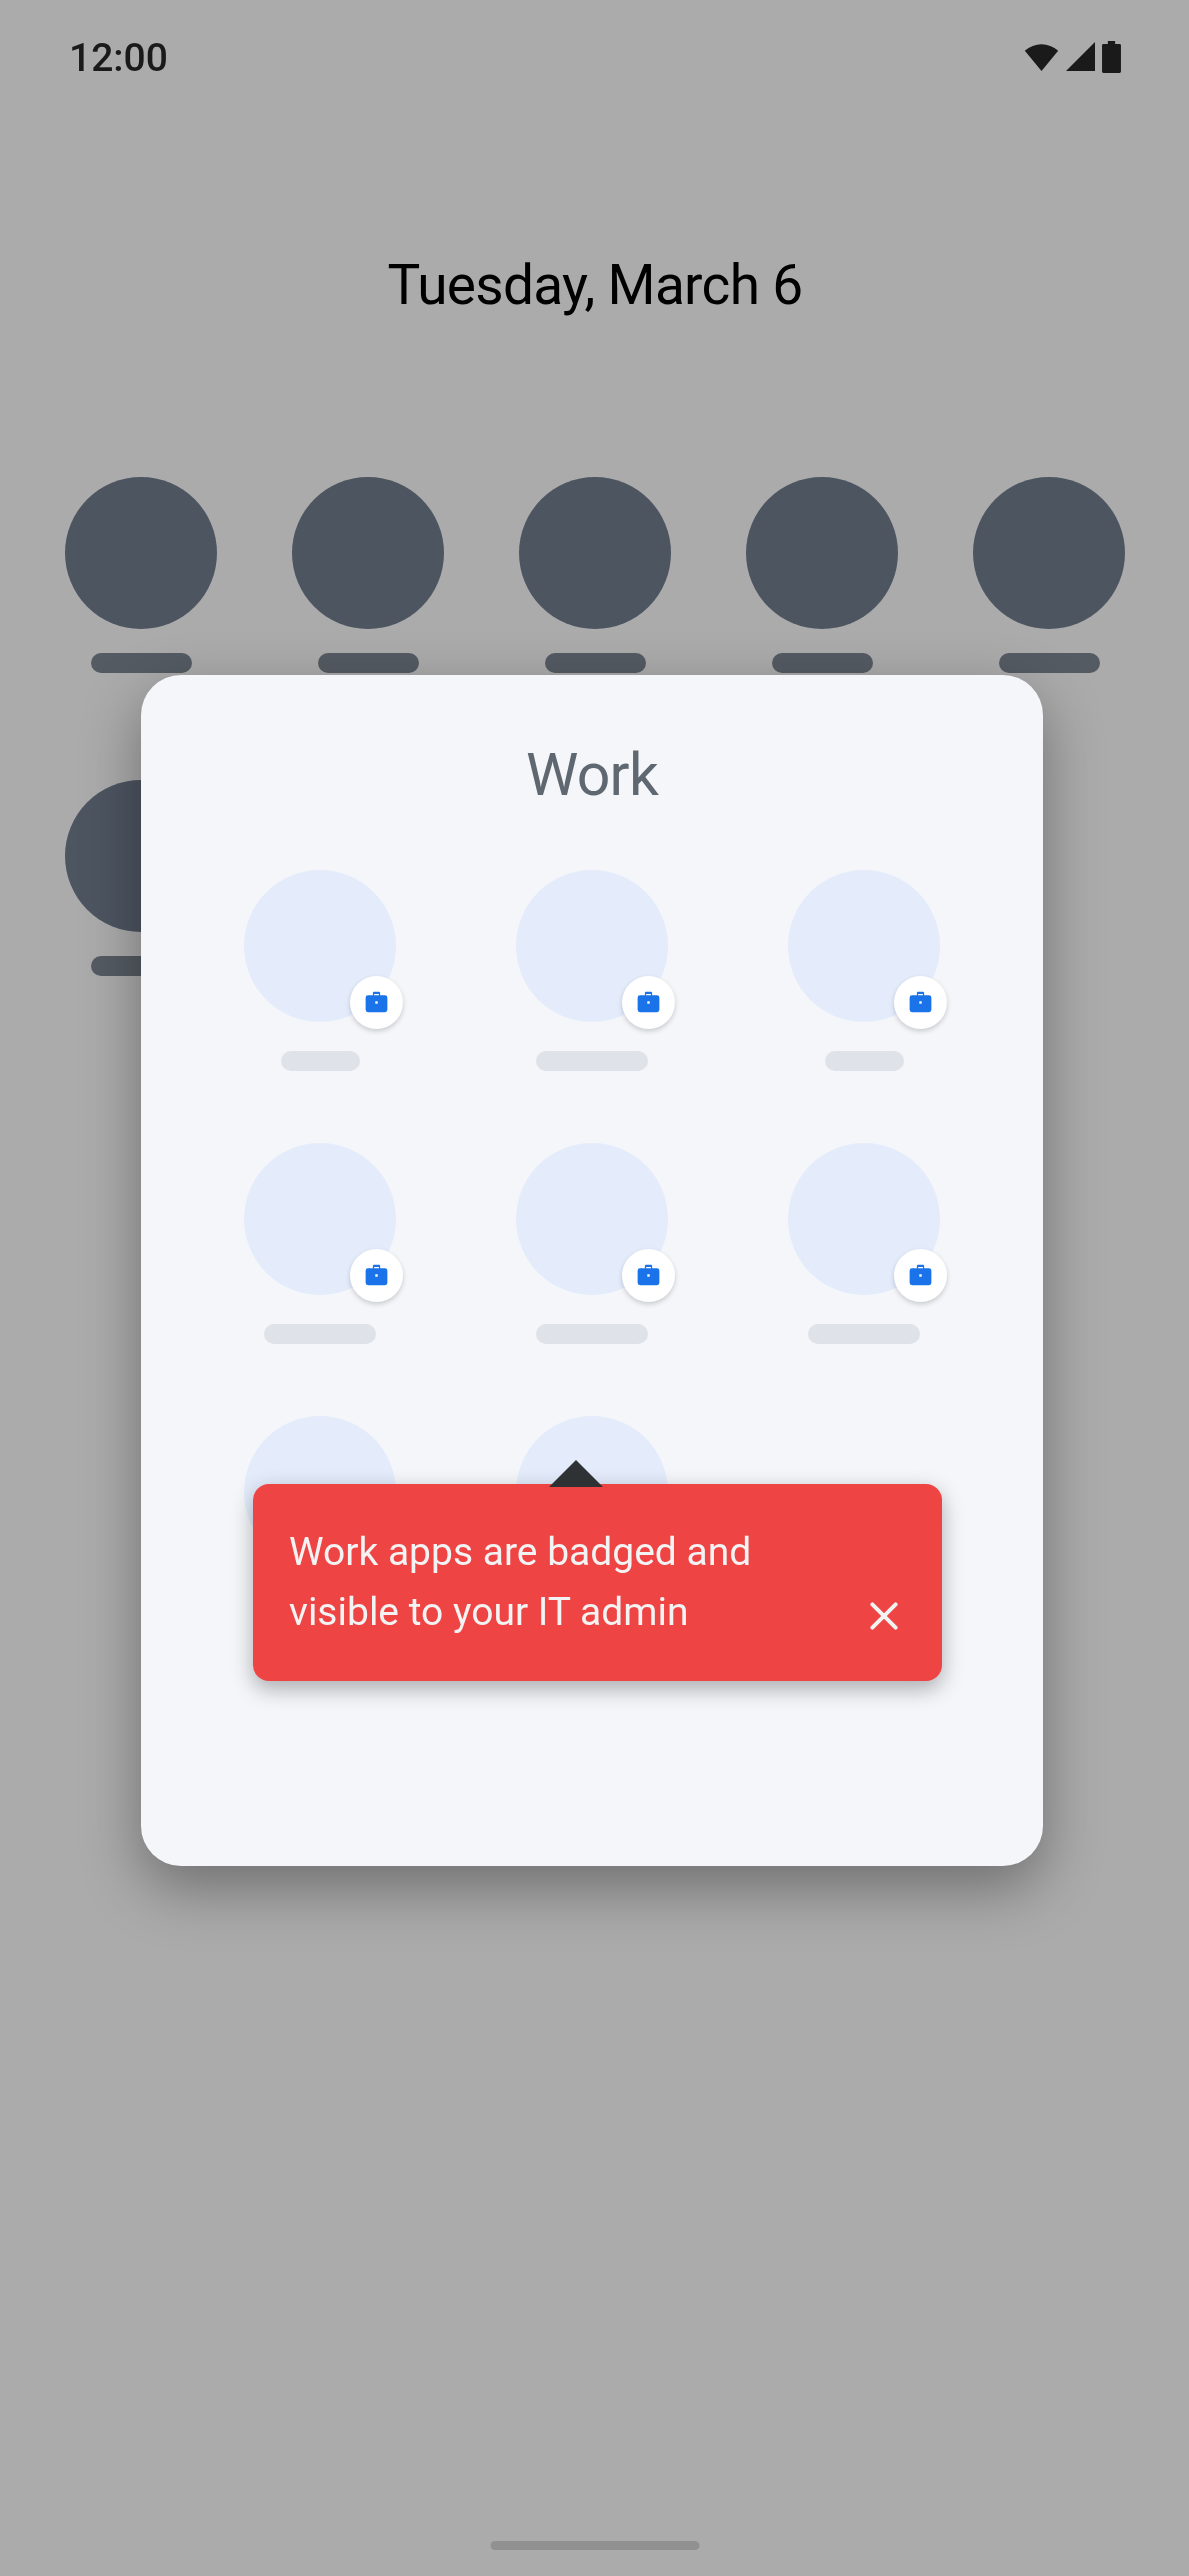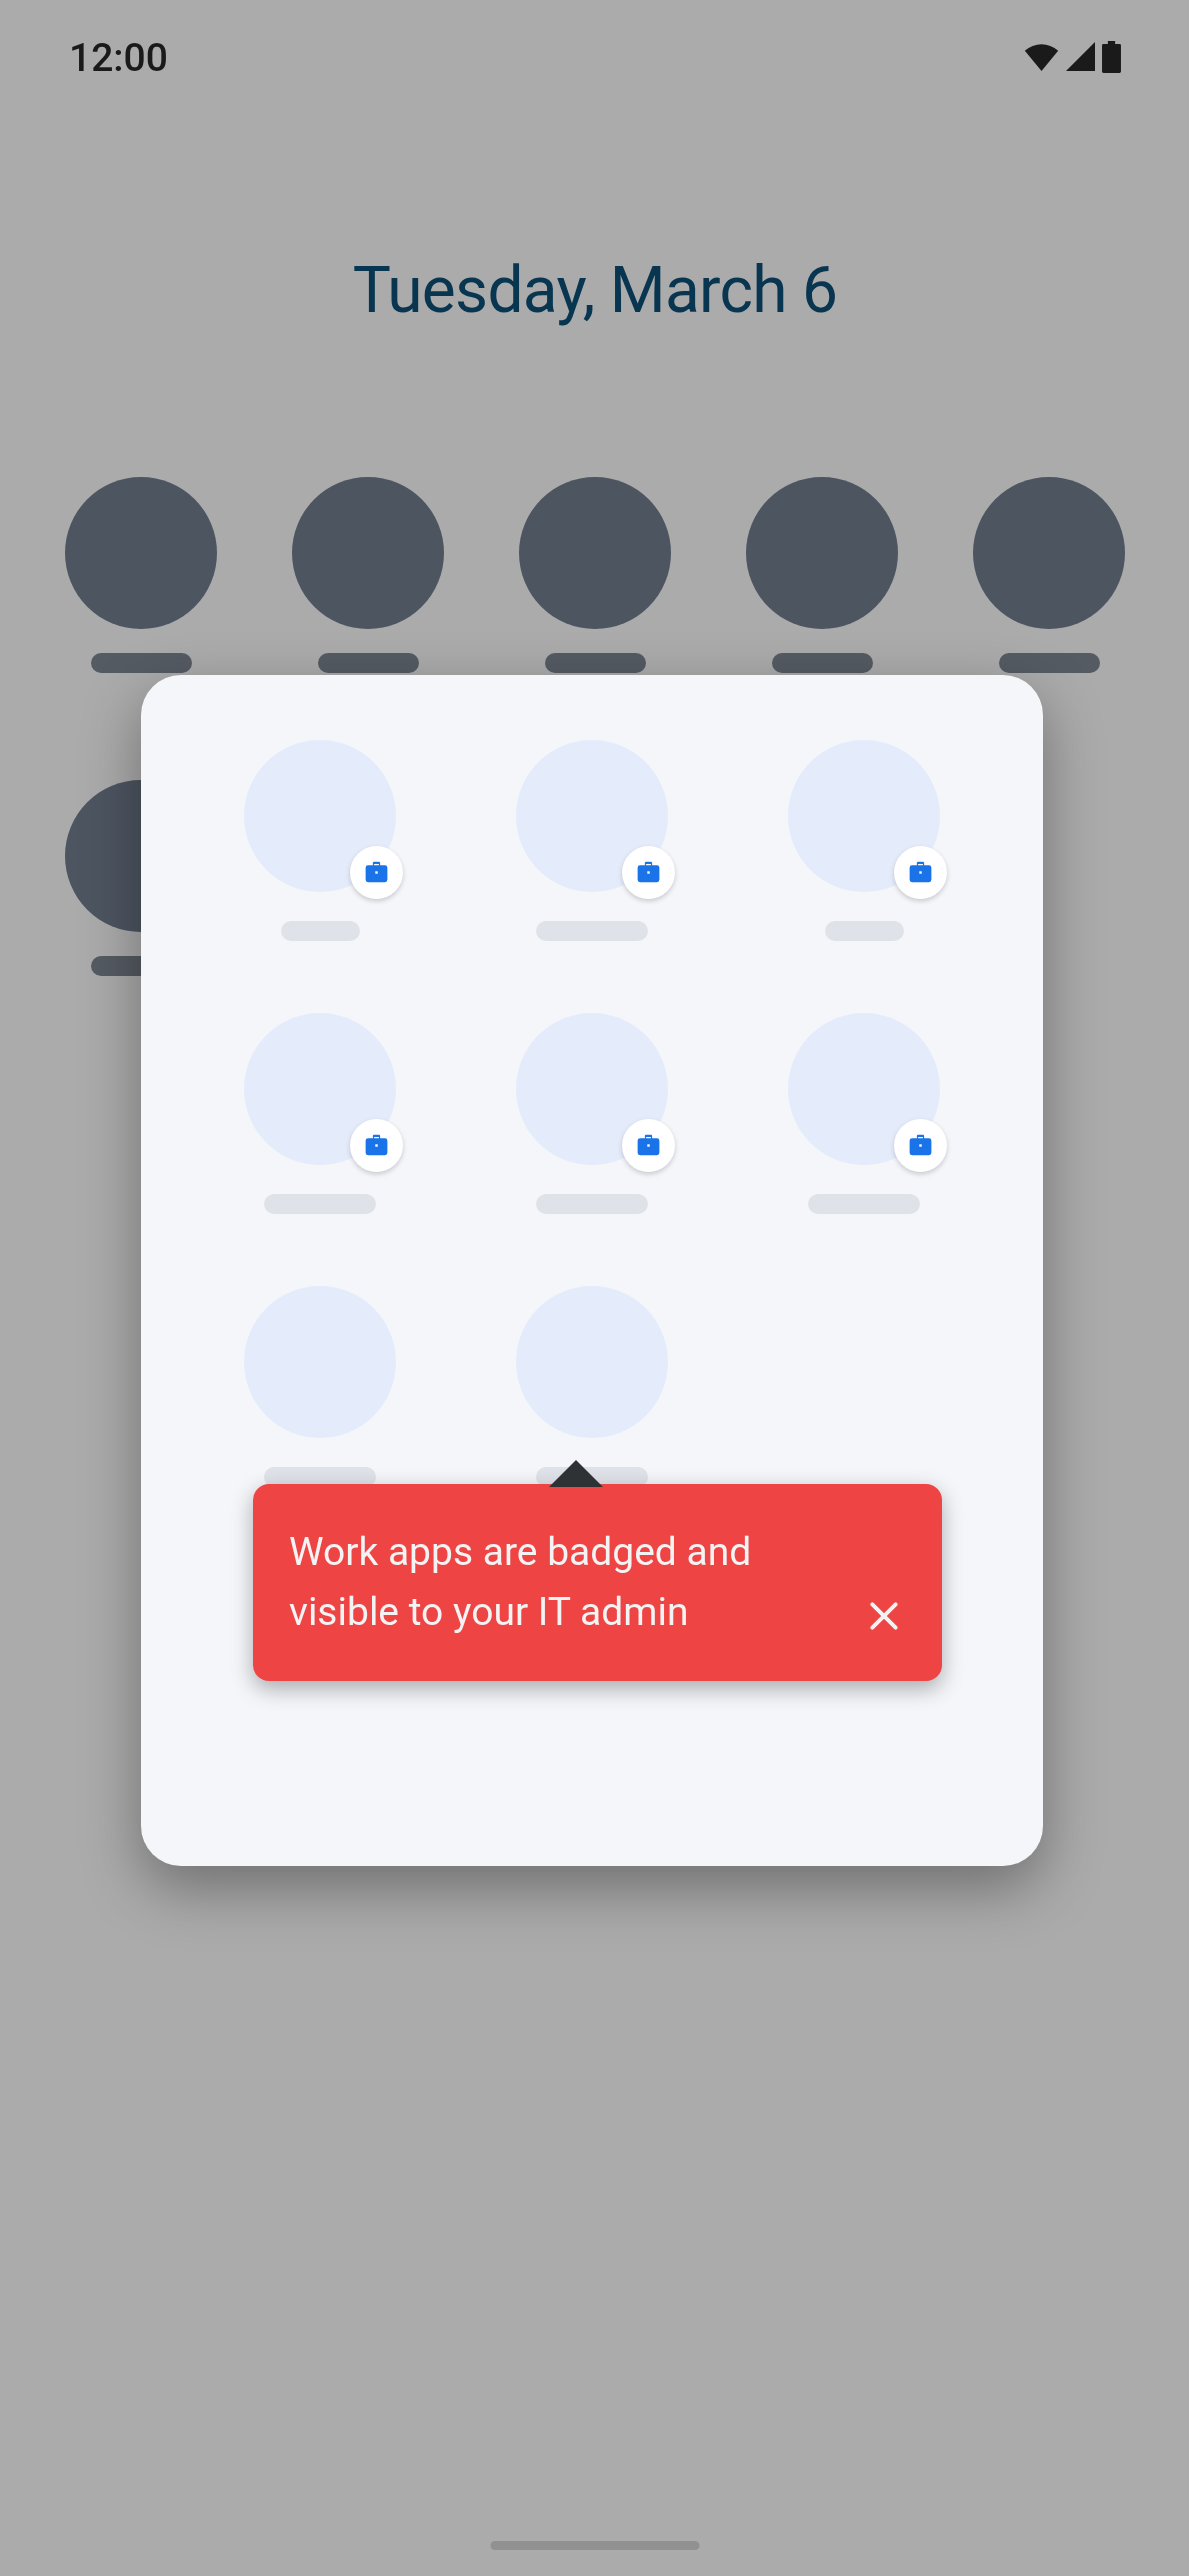--- a/index.html
+++ b/index.html
@@ -35,23 +35,23 @@
     .status-icons {
       display: flex;
       align-items: center;
       gap: 7.2px;
     }
     .home-date {
       position: absolute;
       top: 253px;
       width: 100%;
       text-align: center;
-      font-size: 64px;
+      font-size: 55px;
       font-weight: 400;
-      color: #0c4a6e;
+      color: #000000;
       z-index: 2;
       letter-spacing: -0.7px;
     }
     .home-row {
       position: absolute;
       display: flex;
       gap: 75px;
       left: 65px;
       z-index: 2;
     }
@@ -242,20 +242,21 @@
     </span>
     <span>
       <svg width="19" height="32" viewBox="0 0 13 22">
           <path fill="#1a1a1a" d="M4 0 h5 v2 h3 a1 1 0 0 1 1 1 v18 a1 1 0 0 1 -1 1 h-11 a1 1 0 0 1 -1 -1 v-18 a1 1 0 0 1 1 -1 h3 z"></path>
         </svg>
     </span>
   </div>
 </div>
 
 <div class="modal">
+  <div class="modal-title">Work</div>
   <div class="work-grid">
 
     <div class="work-item">
       <div class="work-circle">
         <div class="work-badge">
           <svg width="29" height="29" viewBox="0 0 24 24">
               <path fill="#1a73e8" d="M10 3h4a1 1 0 0 1 1 1v2h4a2 2 0 0 1 2 2v10a2 2 0 0 1-2 2H5a2 2 0 0 1-2-2V8a2 2 0 0 1 2-2h4V4a1 1 0 0 1 1-1zm0 3h4V5h-4v1z"></path>
               <rect x="11" y="11" width="2" height="2" fill="#fff"></rect>
             </svg>
         </div>

